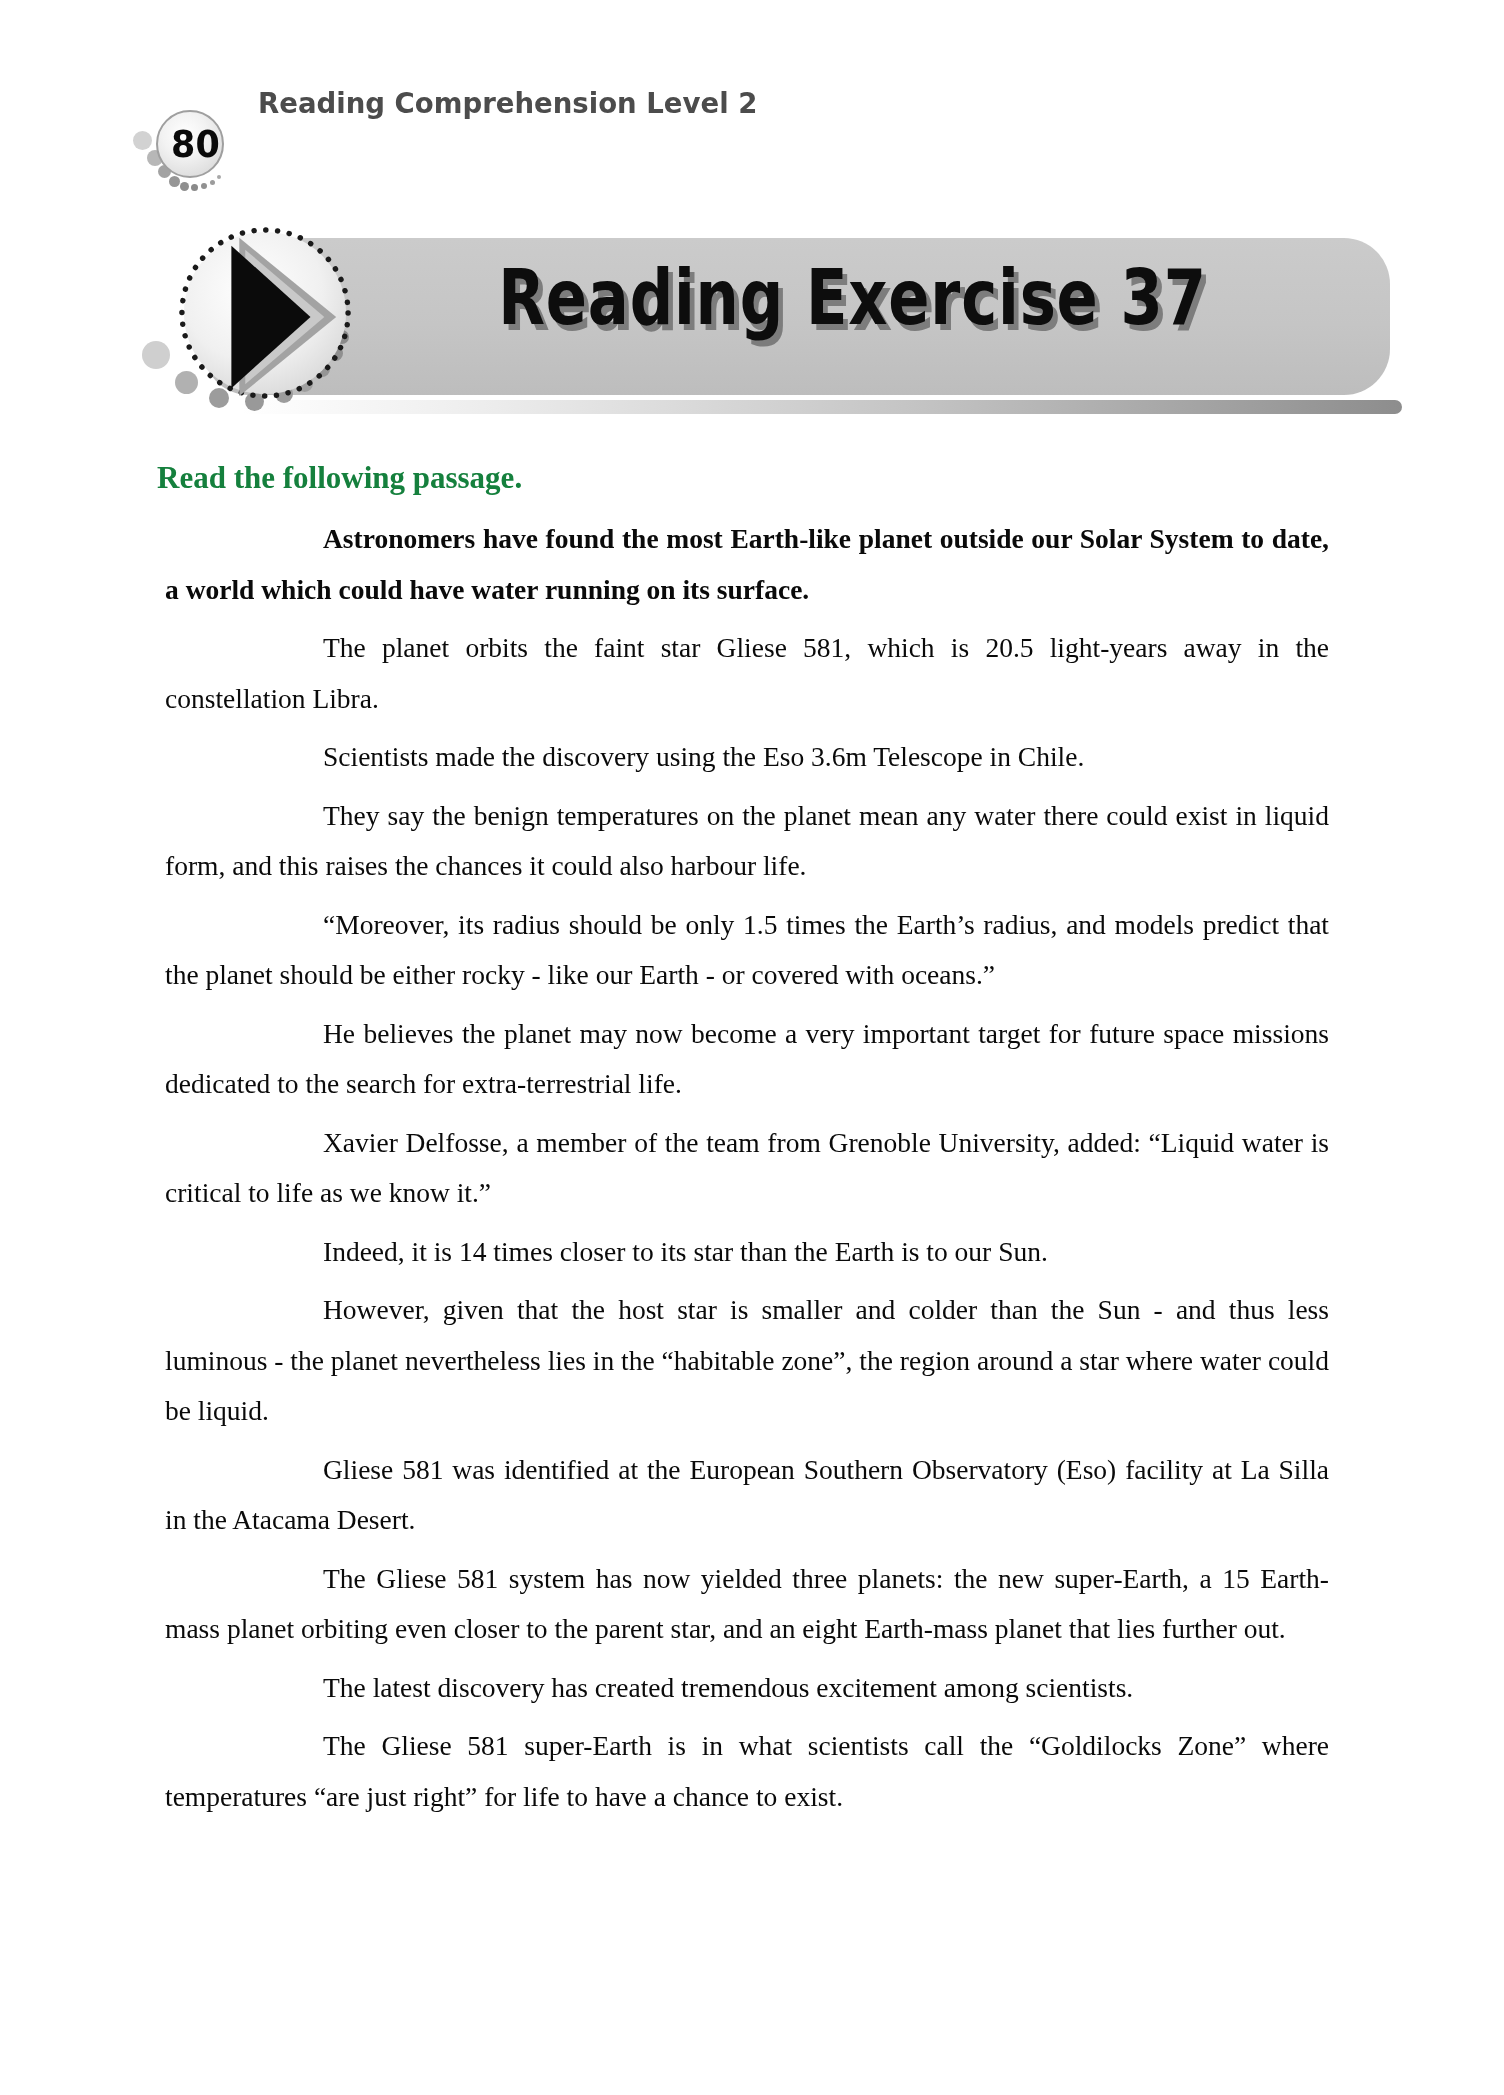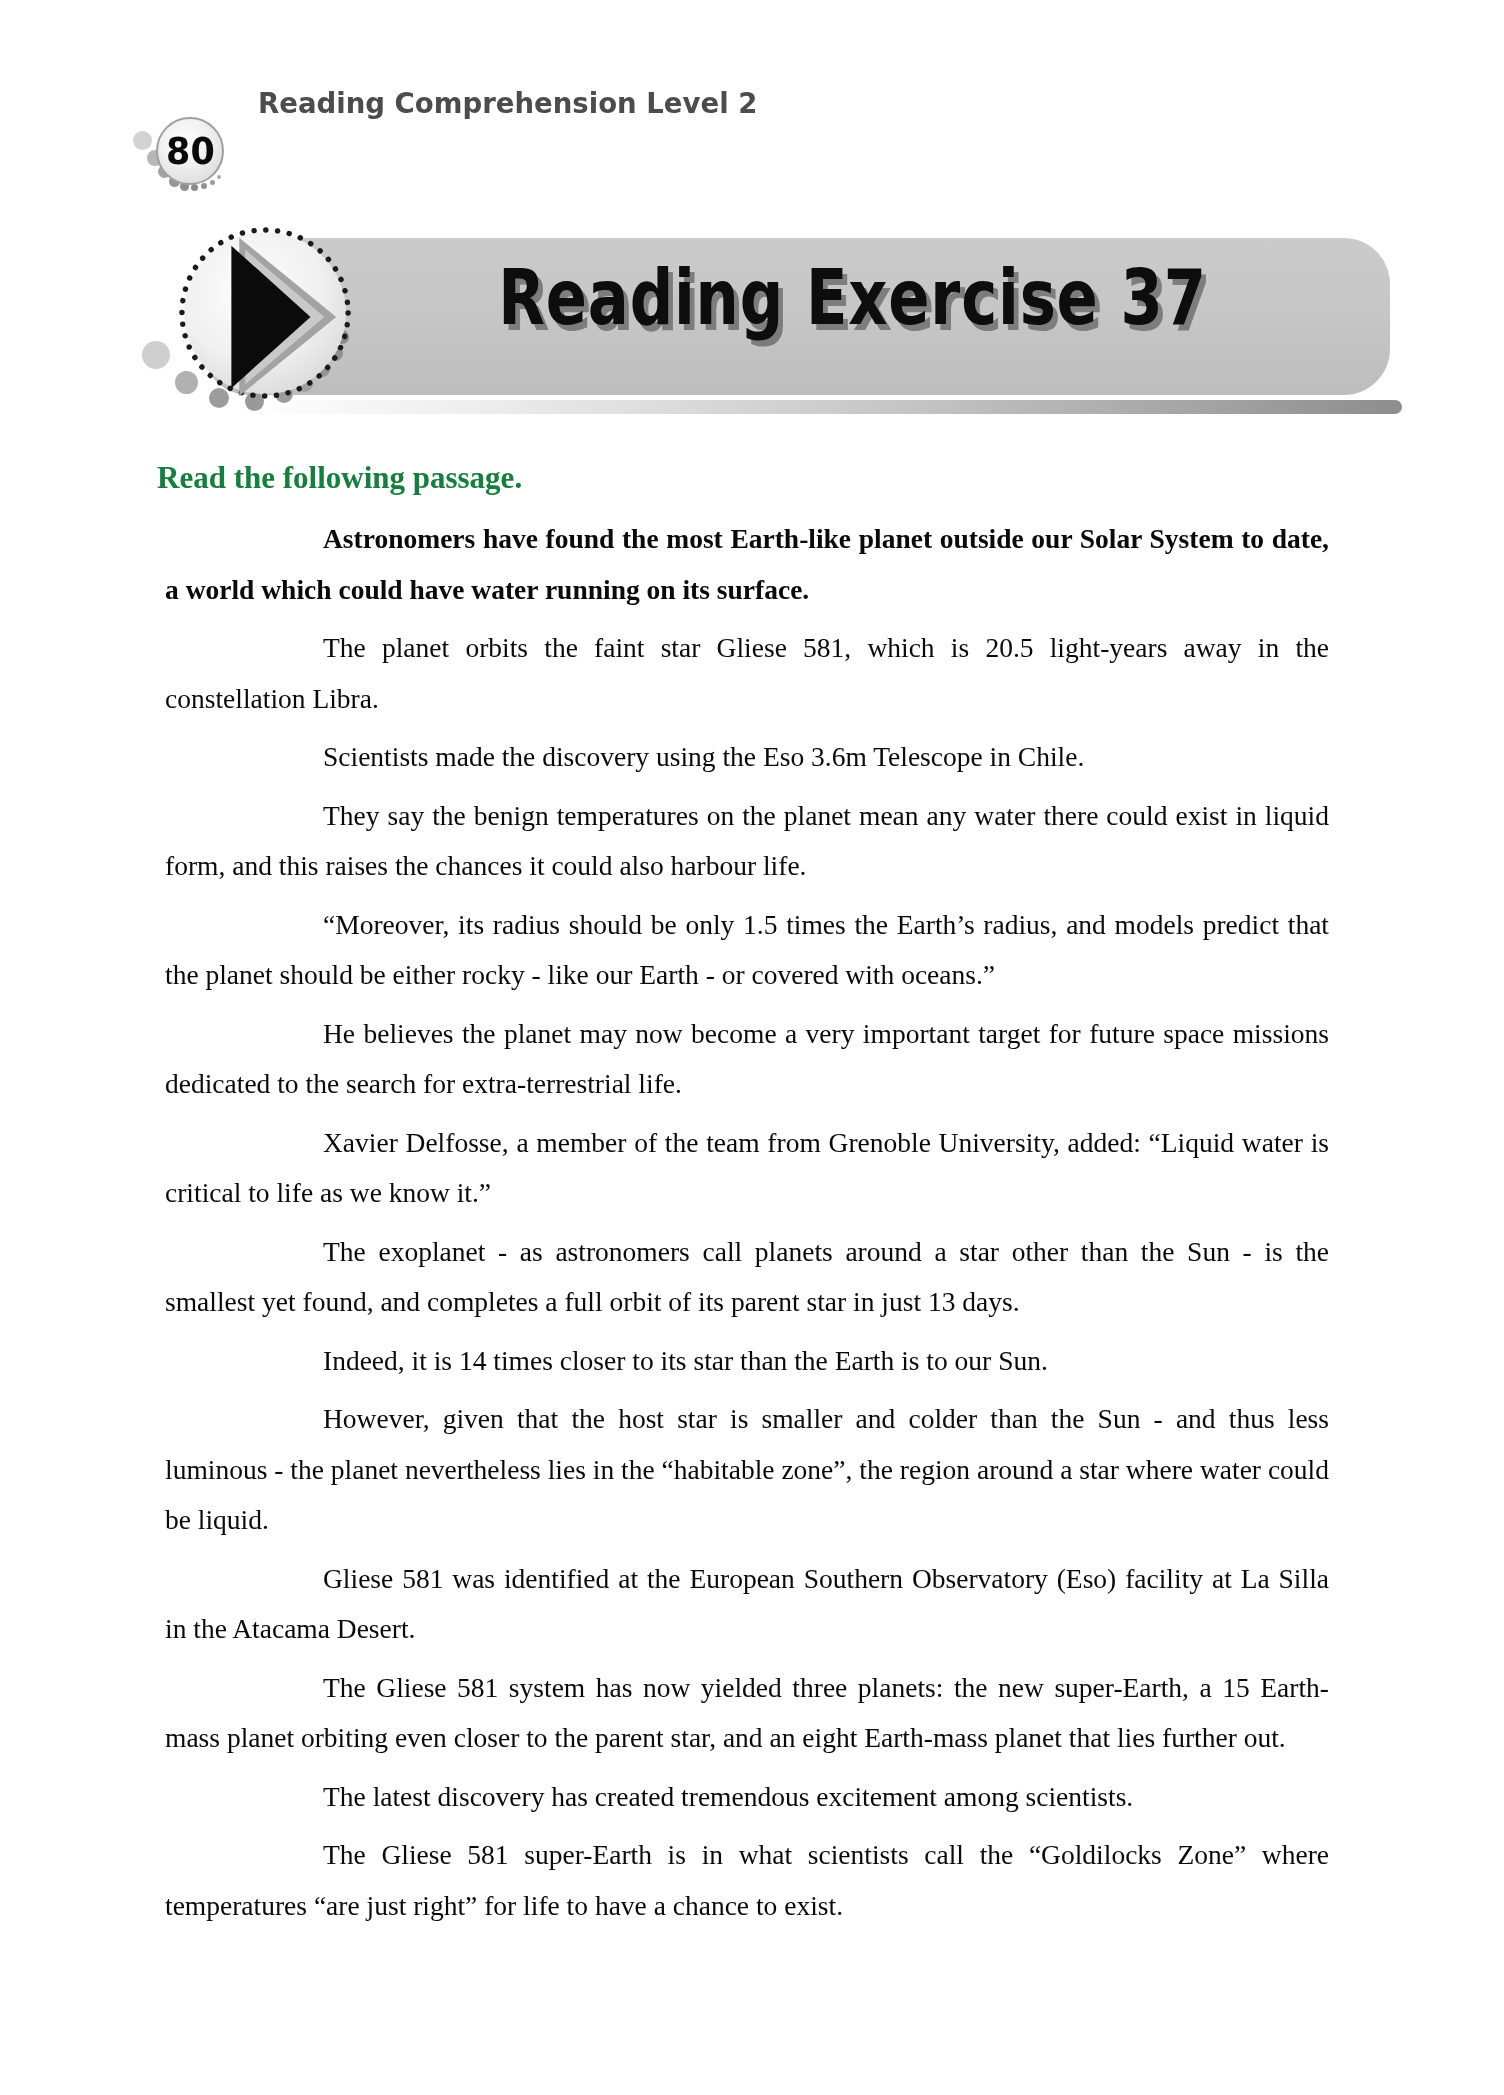--- a/index.html
+++ b/index.html
@@ -9,27 +9,27 @@
     height: 2095px;
     background: #ffffff;
     overflow: hidden;
     font-family: "Liberation Serif", serif;
     color: #000;
   }
 
   
   .page-badge {
     position: absolute;
-    left: 156px; top: 117px;
+    left: 156px; top: 110px;
     width: 68px; height: 68px;
     border-radius: 50%;
     background: radial-gradient(circle at 42% 35%, #ffffff 0%, #f2f2f2 40%, #d2d2d2 100%);
     border: 2px solid #9f9f9f;
     box-sizing: border-box;
-    display: flex; align-items: center; justify-content: center;
+    display: flex; align-items: center; justify-content: flex-end;
   }
   .page-badge span {
     font-family: "DejaVu Sans", sans-serif;
     font-weight: bold;
     font-size: 38px;
     color: #0a0a0a;
     transform: scaleX(0.92);
   }
   .header-title {
     position: absolute;
@@ -163,21 +163,20 @@
   <main class="content">
     <h2 class="instruction">Read the following passage.</h2>
     <div class="passage">
         <p class="para bold">Astronomers have found the most Earth-like planet outside our Solar System to date, a world which could have water running on its surface.</p>
         <p class="para">The planet orbits the faint star Gliese 581, which is 20.5 light-years away in the constellation Libra.</p>
         <p class="para">Scientists made the discovery using the Eso 3.6m Telescope in Chile.</p>
         <p class="para">They say the benign temperatures on the planet mean any water there could exist in liquid form, and this raises the chances it could also harbour life.</p>
         <p class="para">“Moreover, its radius should be only 1.5 times the Earth’s radius, and models predict that the planet should be either rocky - like our Earth - or covered with oceans.”</p>
         <p class="para">He believes the planet may now become a very important target for future space missions dedicated to the search for extra-terrestrial life.</p>
         <p class="para">Xavier Delfosse, a member of the team from Grenoble University, added: “Liquid water is critical to life as we know it.”</p>
-        <p class="para">The exoplanet - as astronomers call planets around a star other than the Sun - is the smallest yet found, and completes a full orbit of its parent star in just 13 days.</p>
         <p class="para">Indeed, it is 14 times closer to its star than the Earth is to our Sun.</p>
         <p class="para">However, given that the host star is smaller and colder than the Sun - and thus less luminous - the planet nevertheless lies in the “habitable zone”, the region around a star where water could be liquid.</p>
         <p class="para">Gliese 581 was identified at the European Southern Observatory (Eso) facility at La Silla in the Atacama Desert.</p>
         <p class="para">The Gliese 581 system has now yielded three planets: the new super-Earth, a 15 Earth-mass planet orbiting even closer to the parent star, and an eight Earth-mass planet that lies further out.</p>
         <p class="para">The latest discovery has created tremendous excitement among scientists.</p>
         <p class="para">The Gliese 581 super-Earth is in what scientists call the “Goldilocks Zone” where temperatures “are just right” for life to have a chance to exist.</p>
       </div>
   </main>
 
 </div>

